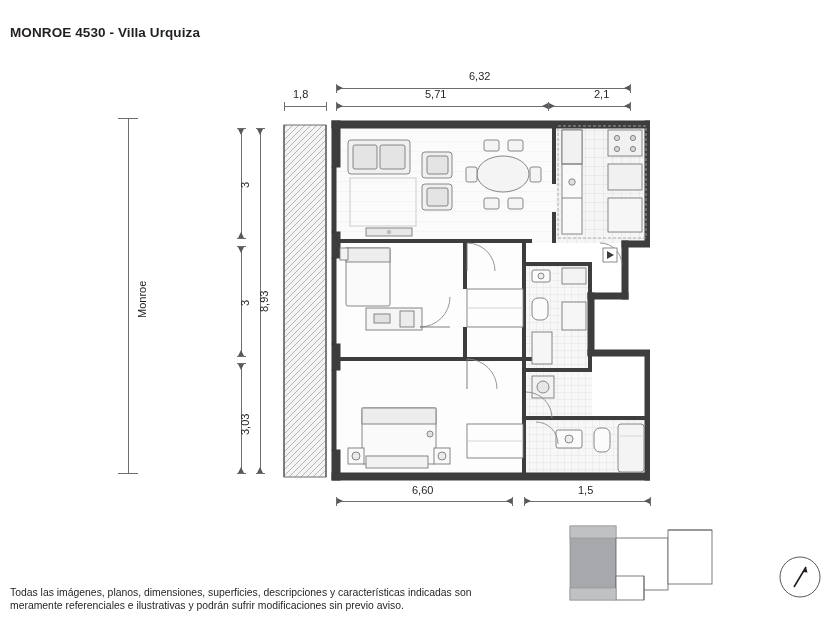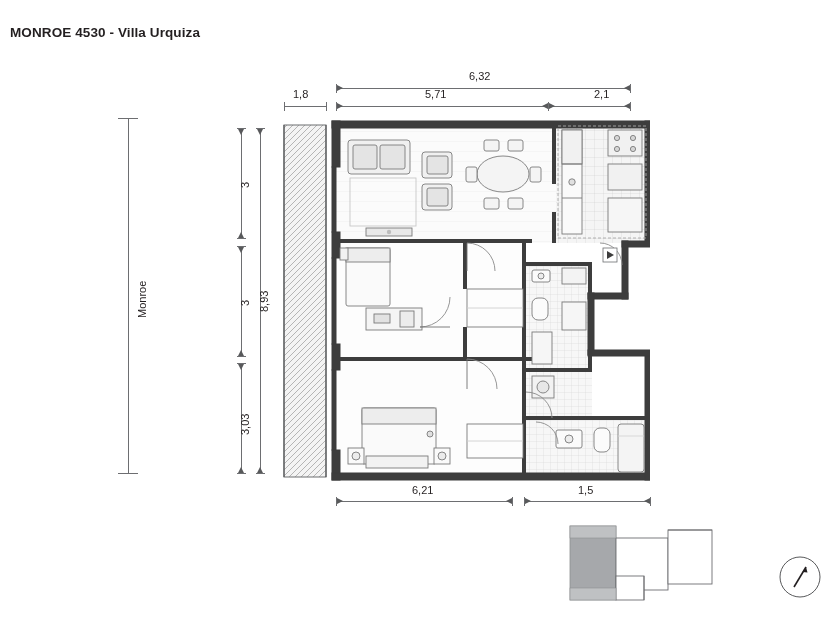--- a/index.html
+++ b/index.html
@@ -211,21 +211,21 @@
 <div class="tick-h" style="left:237px; top:473px;"></div>
 <div class="arr down" style="left:238px; top:364px;"></div>
 <div class="arr up" style="left:238px; top:467px;"></div>
 <div class="dim vert" style="left:239px; top:435px;">3,03</div>
 
 <div class="dline-h" style="left:336px; top:501px; width:176px;"></div>
 <div class="tick-v" style="left:336px; top:497px;"></div>
 <div class="tick-v" style="left:512px; top:497px;"></div>
 <div class="arr right" style="left:337px; top:498px;"></div>
 <div class="arr left" style="left:506px; top:498px;"></div>
-<div class="dim" style="left:412px; top:484px;">6,21</div>
+<div class="dim" style="left:412px; top:484px;">6,60</div>
 
 <div class="dline-h" style="left:524px; top:501px; width:126px;"></div>
 <div class="tick-v" style="left:524px; top:497px;"></div>
 <div class="tick-v" style="left:650px; top:497px;"></div>
 <div class="arr right" style="left:525px; top:498px;"></div>
 <div class="arr left" style="left:644px; top:498px;"></div>
 <div class="dim" style="left:578px; top:484px;">1,5</div>
 
 <div id="plan">
 <svg width="380" height="380" viewBox="0 0 380 380" xmlns="http://www.w3.org/2000/svg">
@@ -437,13 +437,15 @@
 
 <div id="compass">
 <svg width="48" height="48" viewBox="0 0 48 48" xmlns="http://www.w3.org/2000/svg">
   <circle cx="24" cy="24" r="20" fill="#ffffff" stroke="#58595b" stroke-width="1"></circle>
   <line x1="30" y1="14" x2="18" y2="34" stroke="#231f20" stroke-width="1.6"></line>
   <path d="M30 14 L26.5 19 L31.5 19.5 Z" fill="#231f20"></path>
 </svg>
 </div>
 
 <div id="disclaimer">
+  <div>Todas las imágenes, planos, dimensiones, superficies, descripciones y características indicadas son</div>
+  <div>meramente referenciales e ilustrativas y podrán sufrir modificaciones sin previo aviso.</div>
 </div>
 
 </body></html>

